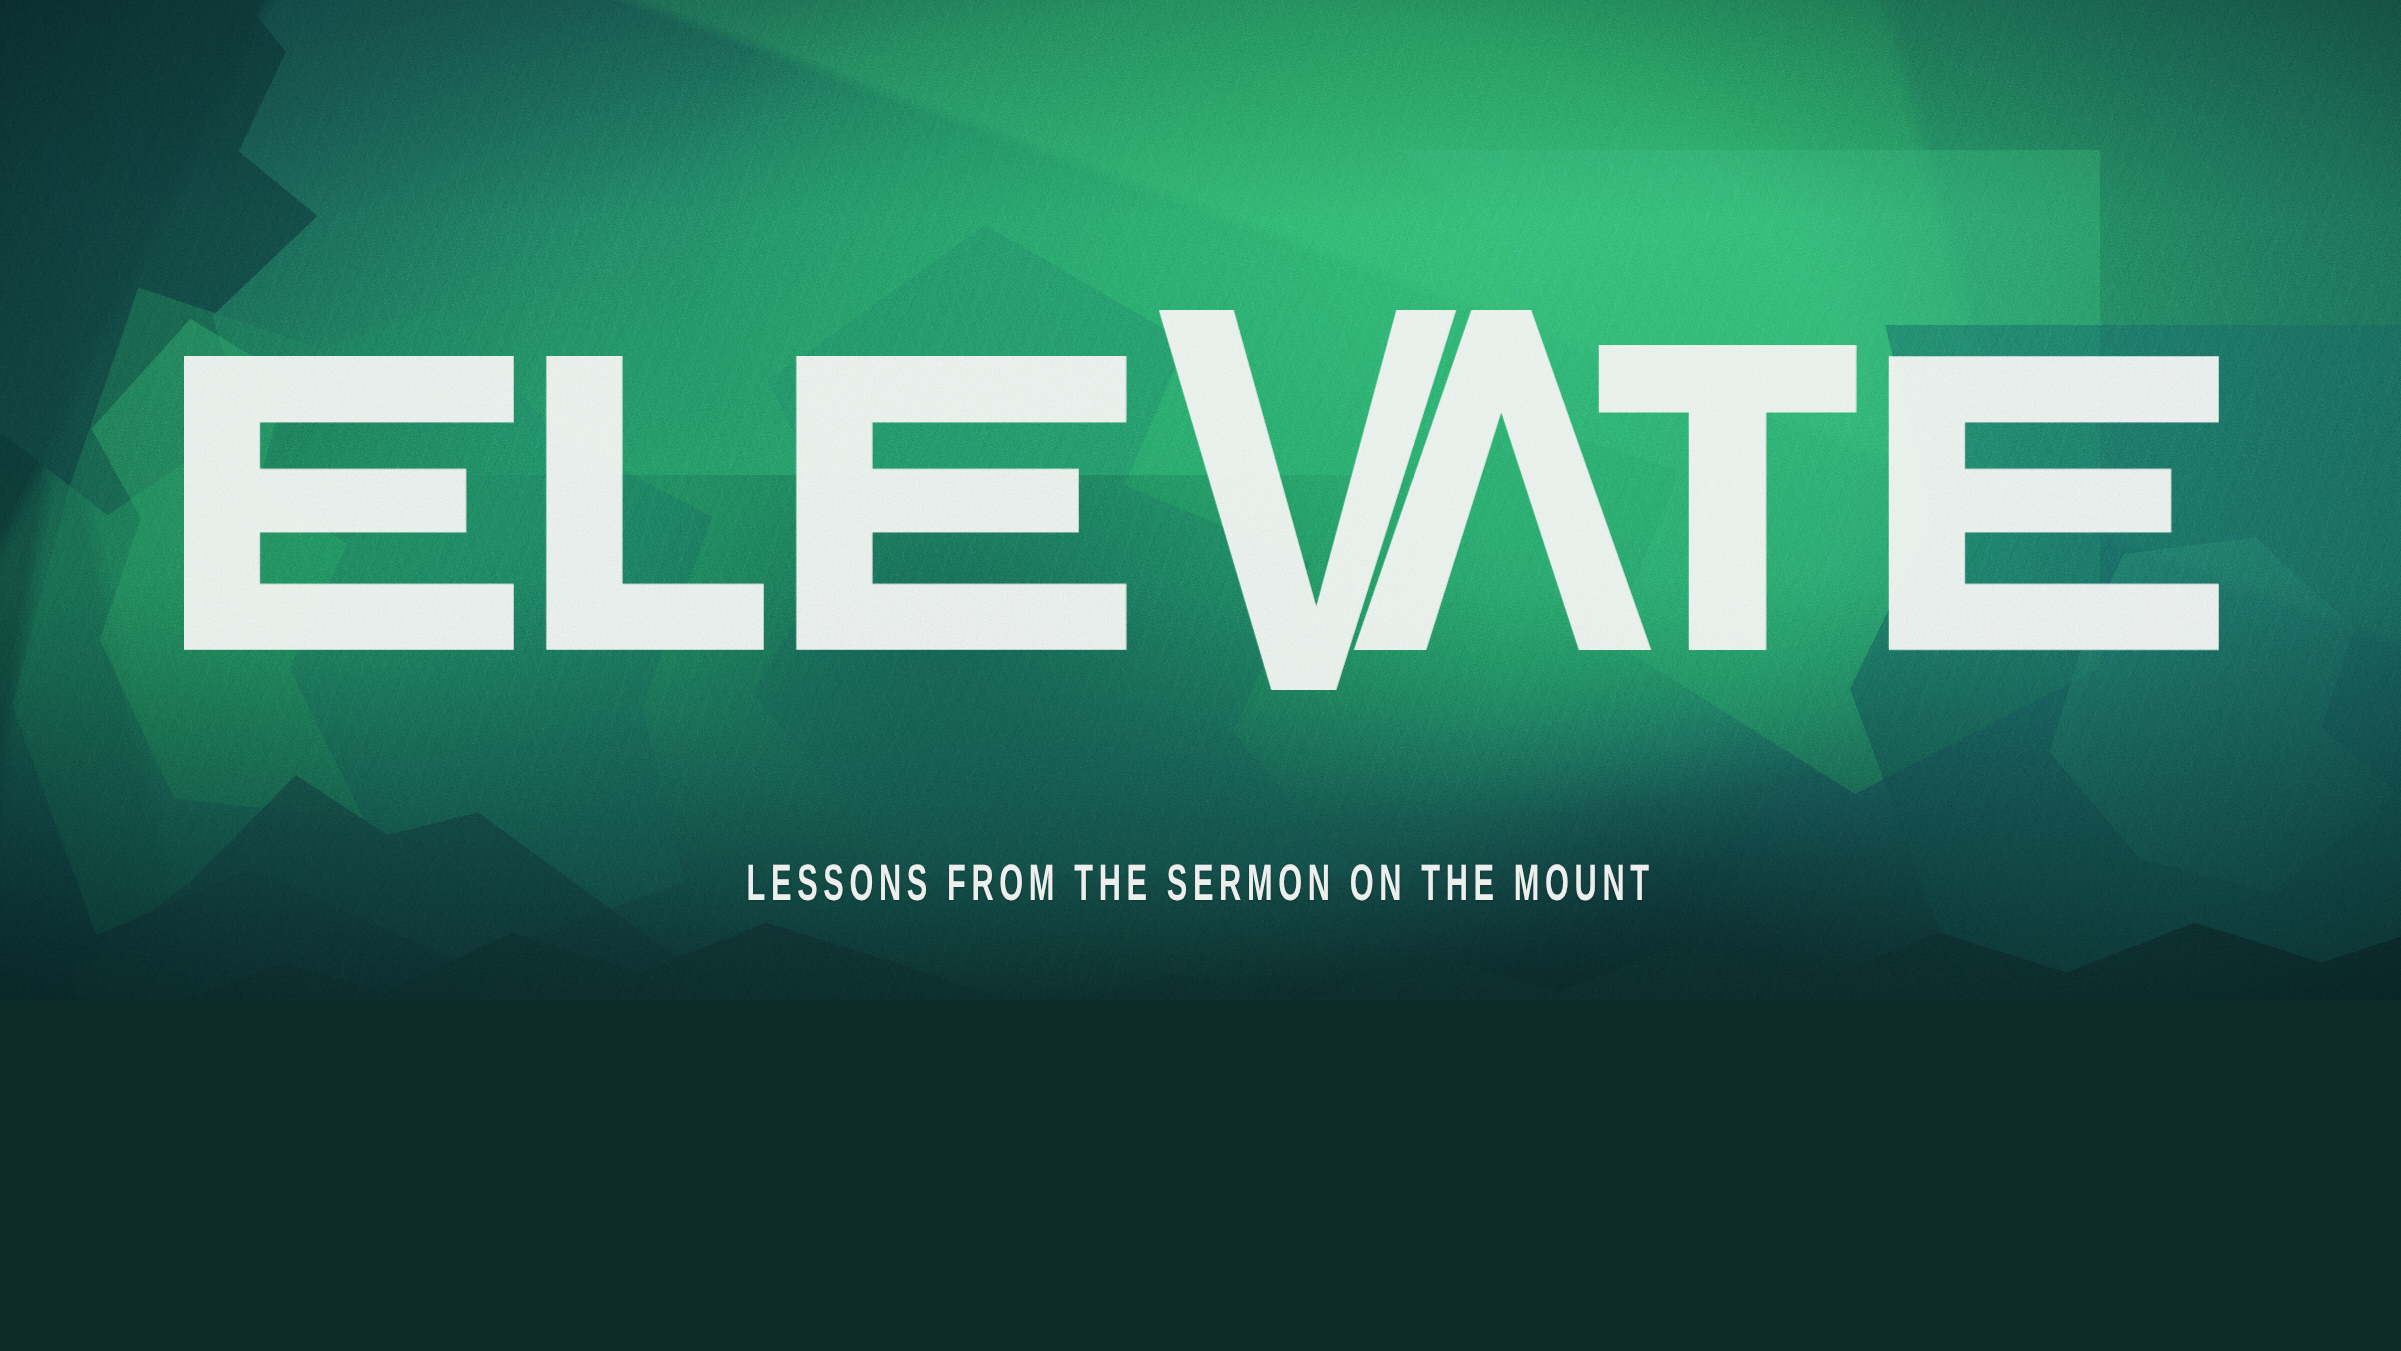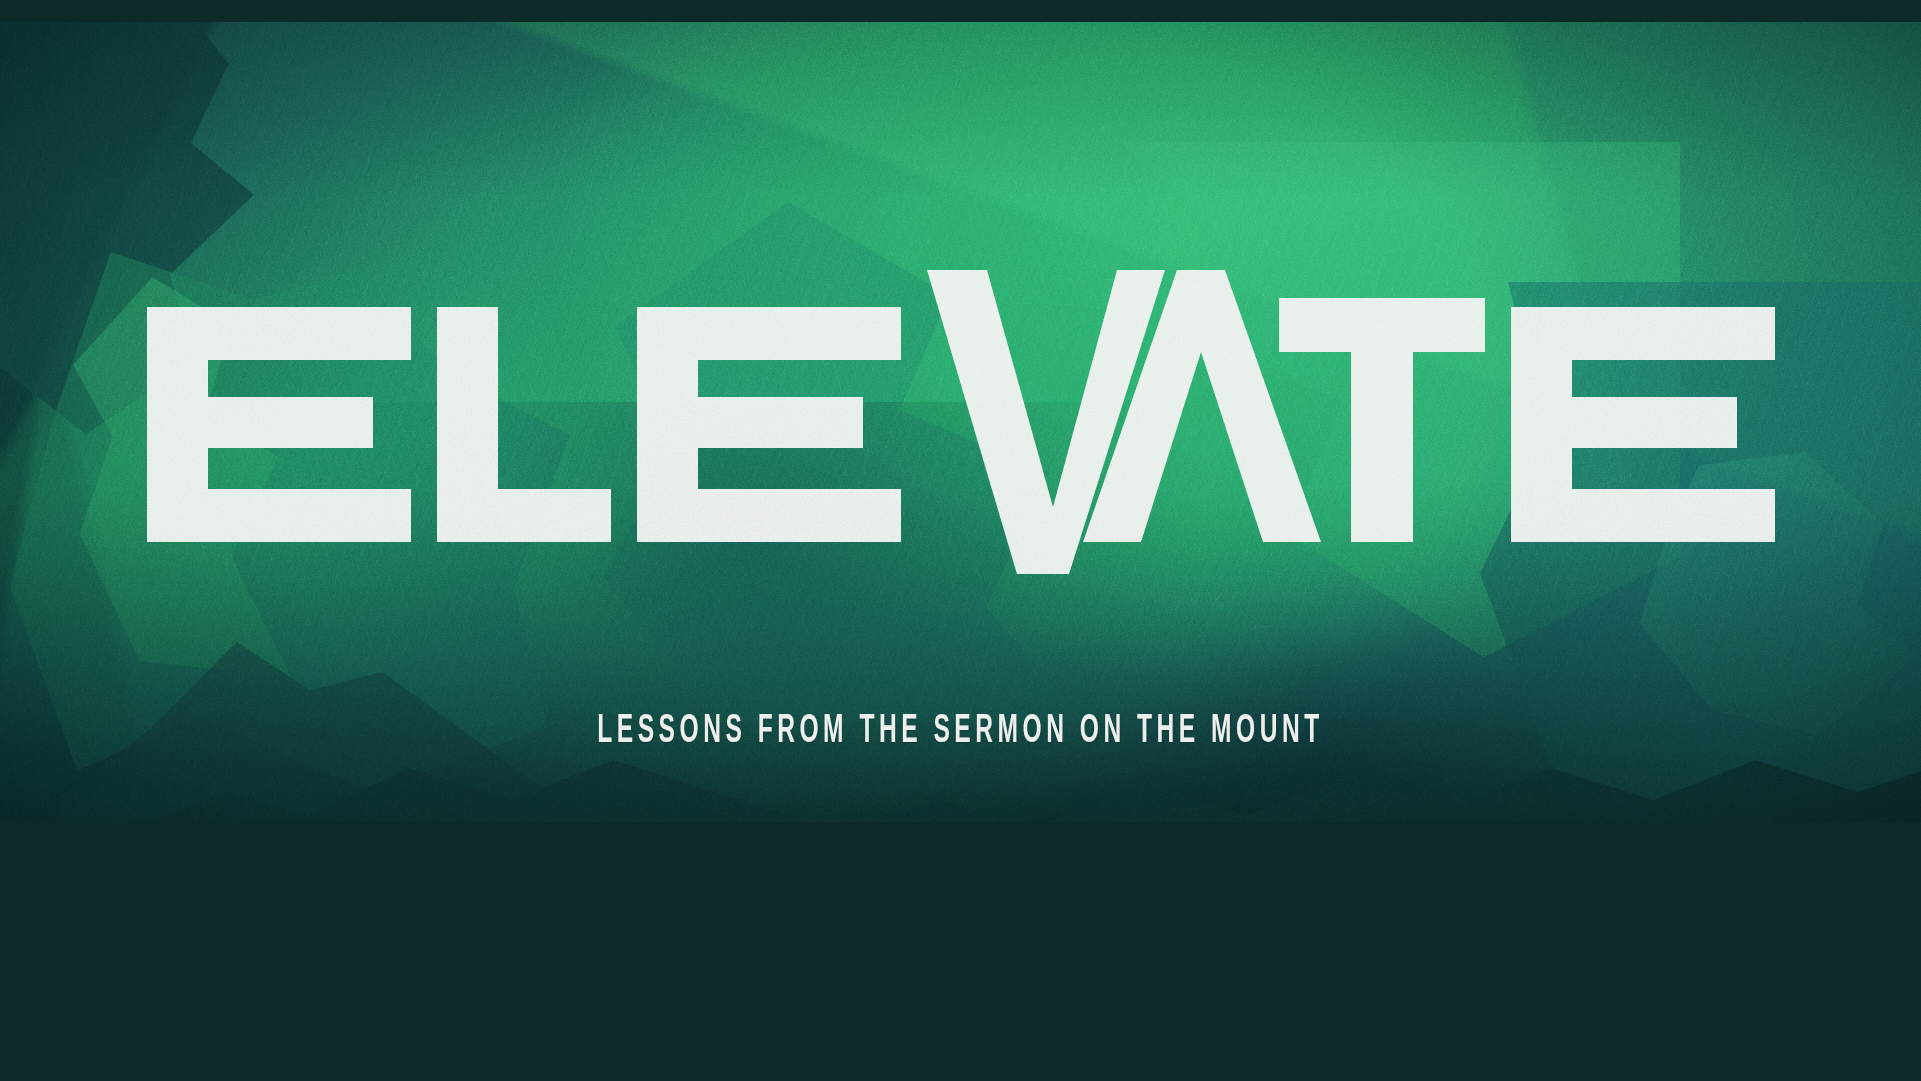--- a/index.html
+++ b/index.html
@@ -11,21 +11,20 @@
   body {
     font-family: "Liberation Sans", sans-serif;
   }
 
   #stage {
     position: relative;
     width: 1921px;
     height: 800px;
     overflow: hidden;
     background: #15504c;
-    margin-top: 22px;
   }
 
   
   .bg-layer {
     position: absolute;
     inset: 0;
     pointer-events: none;
   }
 
   

